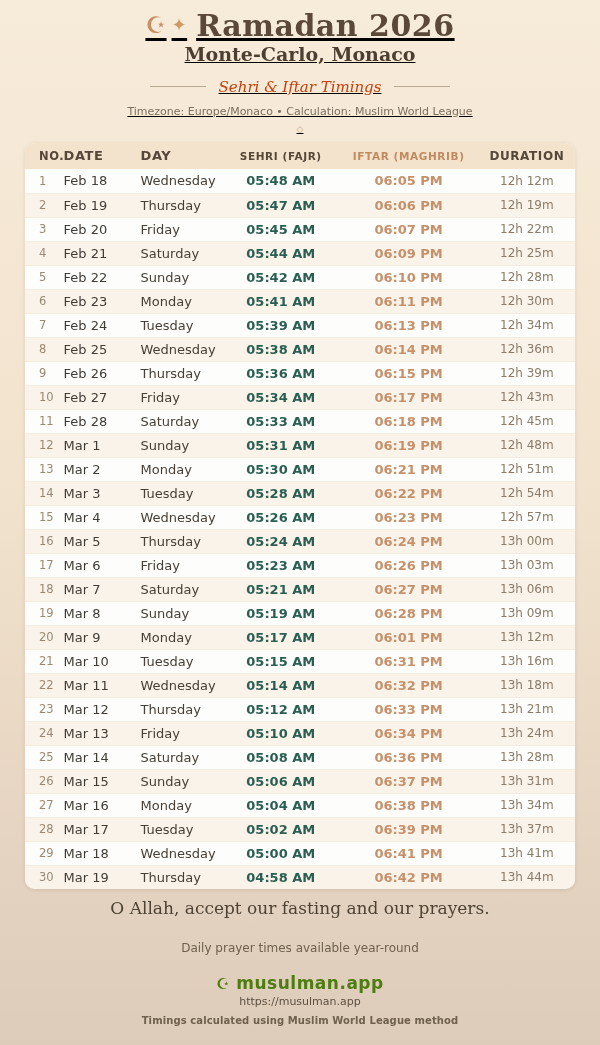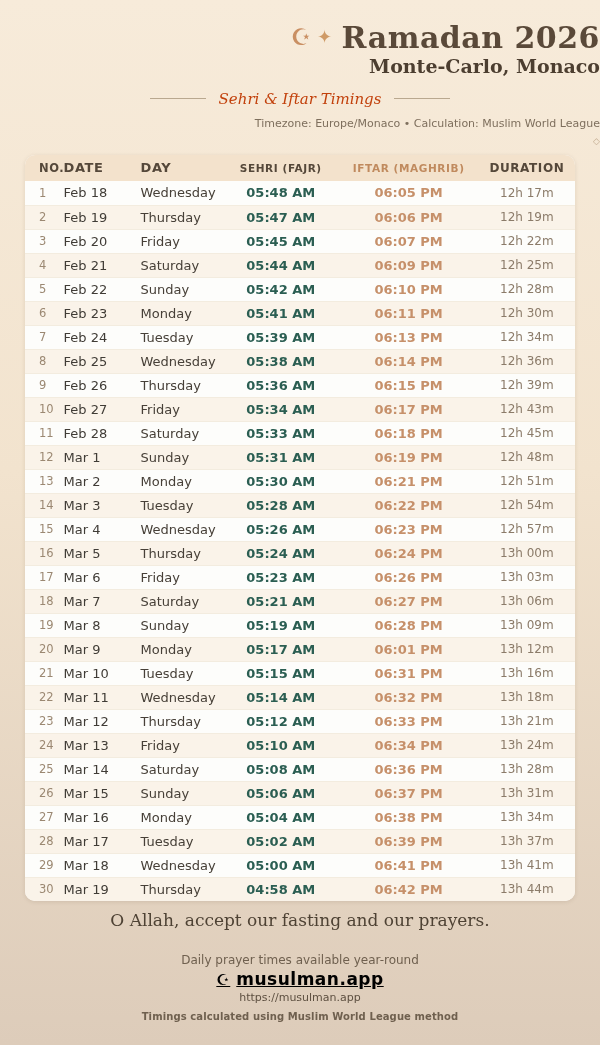--- a/index.html
+++ b/index.html
@@ -2,21 +2,21 @@
 <html><head>
 <meta charset="utf-8">
 <style>
   html,body { margin:0; padding:0; }
   body {
     width:600px; height:1045px; overflow:hidden;
     background:linear-gradient(180deg,#f7ebda 0%,#f2e3ce 45%,#ddccba 100%);
     font-family:"DejaVu Sans","Liberation Sans",sans-serif;
     -webkit-font-smoothing:antialiased;
   }
-  .header { text-align:right; padding-top:22px; }
+  .header { text-align:center; padding-top:10px;text-decoration:underline; }
   .title-row {
     font-family:"DejaVu Serif","Liberation Serif",serif;
     font-size:30px; font-weight:700; color:#5a4939; letter-spacing:.5px; line-height:1.05;
   }
   .crescent-icon { color:#c98f63; font-size:23px; margin-right:5px; vertical-align:3px; font-weight:400; }
   .sparkle-icon  { color:#cf9a66; font-size:18px; margin-right:9px; vertical-align:5px; font-weight:400; }
   .location {
     font-family:"DejaVu Serif","Liberation Serif",serif;
     font-size:19px; font-weight:700; color:#4c3e30; margin-top:1px;
   }
@@ -52,21 +52,21 @@
   .thead .cell-sehri, .thead .cell-duration { color:#55483a; font-weight:700; }
   .thead .cell-iftar { color:#c08a5e; }
 
   .footer { text-align:center; margin-top:8px; }
   .duration-note { font-style:italic; font-size:11px; color:#8c7c6a; }
   .dua {
     margin-top:9px; font-family:"DejaVu Serif","Liberation Serif",serif;
     font-size:17px; color:#4e4234;
   }
   .availability { margin-top:23px; font-size:12px; color:#6f604f; }
-  .brand { margin-top:2px; font-size:17px; font-weight:700; color:#000000; letter-spacing:.5px;text-decoration:underline; }
+  .brand { margin-top:18px; font-size:17px; font-weight:700; color:#4d7c0f; letter-spacing:.5px; }
   .brand-crescent { font-size:15px; margin-right:6px; font-weight:400; }
   .url { margin-top:2px; font-size:11px; color:#5d4f40; }
   .method { margin-top:7px; font-size:10px; font-weight:700; color:#6f604f; letter-spacing:.1px; }
 </style>
 </head>
 <body>
 
 <div class="page">
 
   <header class="header">
@@ -92,21 +92,21 @@
       <span class="cell cell-iftar">IFTAR (MAGHRIB)</span>
       <span class="cell cell-duration">DURATION</span>
     </div>
     <div id="table-body">
         <div class="trow">
           <span class="cell cell-no">1</span>
           <span class="cell cell-date">Feb 18</span>
           <span class="cell cell-day">Wednesday</span>
           <span class="cell cell-sehri">05:48 AM</span>
           <span class="cell cell-iftar">06:05 PM</span>
-          <span class="cell cell-duration">12h 17m</span>
+          <span class="cell cell-duration">12h 12m</span>
         </div>
         <div class="trow alt">
           <span class="cell cell-no">2</span>
           <span class="cell cell-date">Feb 19</span>
           <span class="cell cell-day">Thursday</span>
           <span class="cell cell-sehri">05:47 AM</span>
           <span class="cell cell-iftar">06:06 PM</span>
           <span class="cell cell-duration">12h 19m</span>
         </div>
         <div class="trow">

